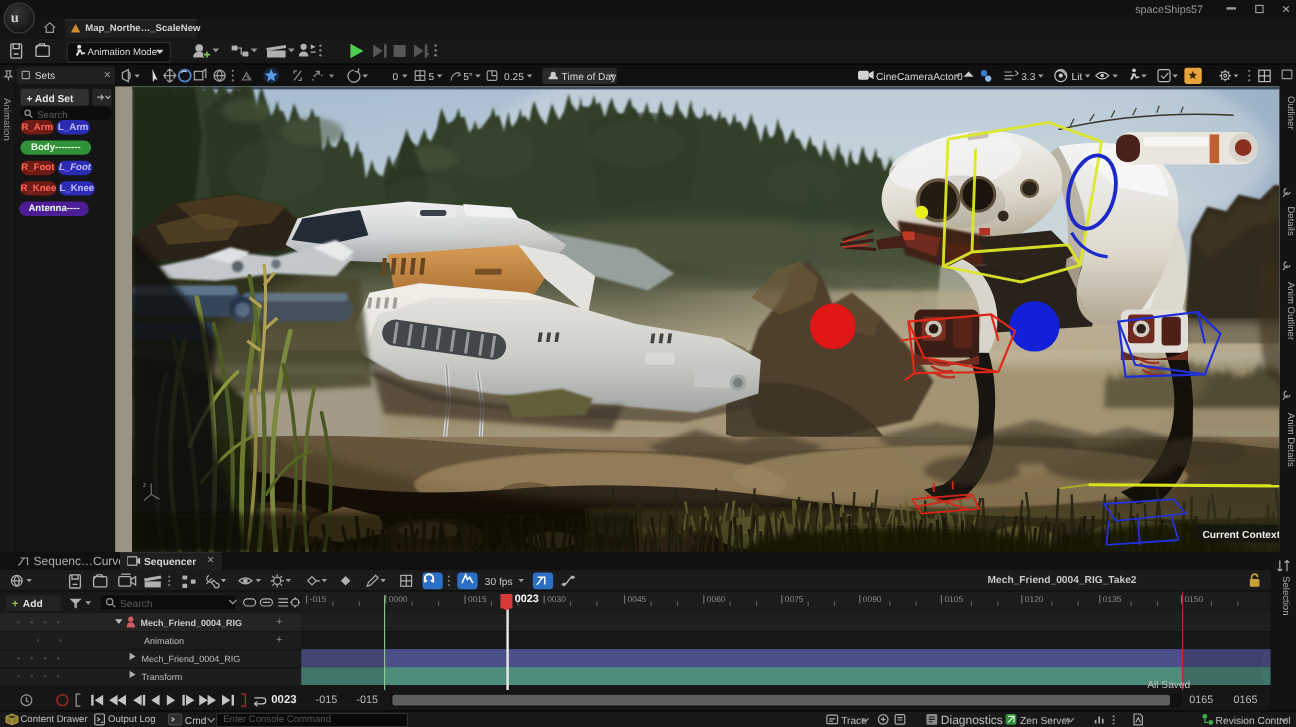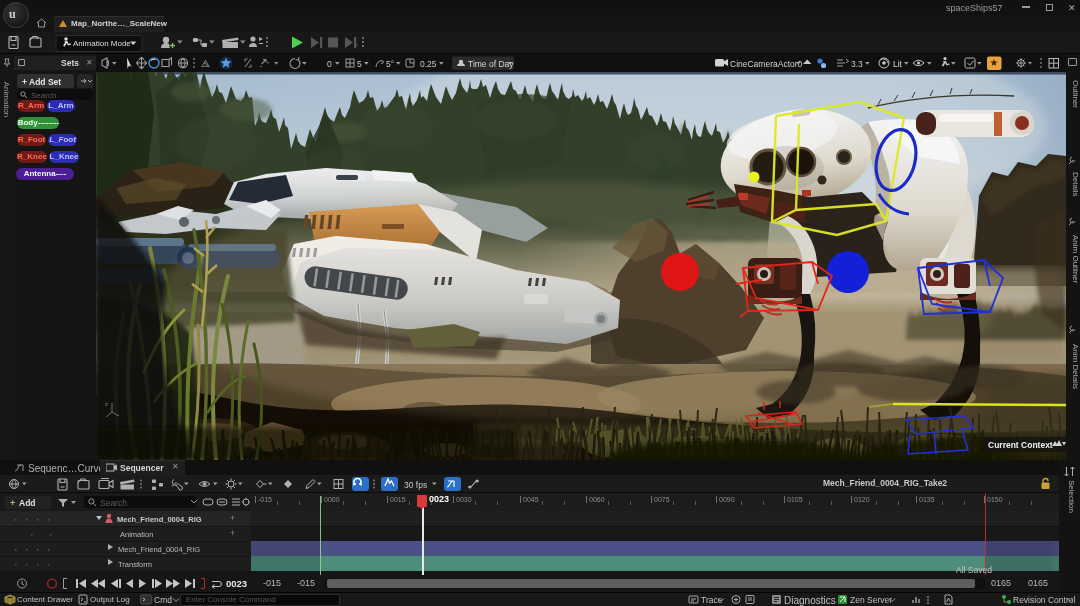--- a/index.html
+++ b/index.html
@@ -84,38 +84,38 @@
 
 <div class="a" style="left:0;top:54px;width:13px;height:406px;background:#161616;"></div>
 <svg class="a" style="left:2px;top:58px;" width="10" height="10" viewBox="0 0 10 10">
       <path d="M3 1h4l-1 3 2 2H2l2-2zM5 6v3" stroke="#9a9a9a" stroke-width="1" fill="none"></path>
     </svg>
 <div class="a" style="left:-19px;top:95px;width:50px;transform:rotate(90deg);color:#9a9a9a;font-size:8px;text-align:center;">Animation</div>
 
 <div class="a" style="left:13px;top:54px;width:83px;height:406px;background:#151515;"></div>
 <div class="a" style="left:14px;top:56px;width:82px;height:14px;background:#202020;"></div>
 <div class="a" style="left:18px;top:59px;width:7px;height:7px;border:1px solid #9a9a9a;border-radius:1px;"></div>
-<div class="a" style="left:29px;top:58px;color:#d6d6d6;font-size:8.5px;font-weight:bold;margin-left:32px;">Sets</div>
+<div class="a" style="left:29px;top:58px;color:#d6d6d6;font-size:8.5px;font-weight:normal;">Sets</div>
 <div class="a" style="left:86px;top:58px;color:#9a9a9a;font-size:8px;">✕</div>
 <div class="a" style="left:17px;top:74px;width:57px;height:14px;background:#303030;border-radius:2px;"></div>
 <div class="a" style="left:22px;top:77px;color:#e6e6e6;font-size:8.5px;font-weight:bold;">+ Add Set</div>
 <div class="a" style="left:77px;top:74px;width:16px;height:14px;background:#262626;border-radius:2px;"></div>
 <svg class="a" style="left:79px;top:77px;" width="13" height="9" viewBox="0 0 13 9">
       <path d="M2 4h5M5 2l2 2-2 2" stroke="#b0b0b0" stroke-width="1" fill="none"></path>
       <path d="M9 3l2 2 2-2" stroke="#b0b0b0" stroke-width="1" fill="none"></path>
     </svg>
 <div class="a" style="left:17px;top:89px;width:76px;height:11px;background:#0c0c0c;border-radius:5px;"></div>
 <svg class="a" style="left:20px;top:91px;" width="8" height="8" viewBox="0 0 8 8">
       <circle cx="3" cy="3" r="2.2" stroke="#999" fill="none"></circle>
       <path d="M4.6 4.6L7 7" stroke="#999"></path>
     </svg>
 <div class="a" style="left:31px;top:91px;color:#5e5e5e;font-size:8px;">Search</div>
 <div class="a" style="left:17px;top:100px;width:28px;height:12px;border-radius:6px;background:#6e1b15;color:#ff6a5a;font-size:8px;font-weight:bold;text-align:center;line-height:12px;">R_Arm</div>
 <div class="a" style="left:47px;top:100px;width:28px;height:12px;border-radius:6px;background:#2b2bb4;color:#c0c0ff;font-size:8px;font-weight:bold;text-align:center;line-height:12px;">L_Arm</div>
-<div class="a" style="left:17px;top:117px;width:42px;height:12px;border-radius:6px;background:#2f9138;color:#eaffea;font-size:8px;font-weight:bold;text-align:right;line-height:12px;">Body--------</div>
+<div class="a" style="left:17px;top:117px;width:59px;height:12px;border-radius:6px;background:#2f9138;color:#eaffea;font-size:8px;font-weight:bold;text-align:center;line-height:12px;">Body--------</div>
 <div class="a" style="left:17px;top:134px;width:29px;height:12px;border-radius:6px;background:#6e1b15;color:#ff6a5a;font-size:8px;font-weight:bold;text-align:center;line-height:12px;">R_Foot</div>
 <div class="a" style="left:48px;top:134px;width:29px;height:12px;border-radius:6px;background:#2b2bb4;color:#c0c0ff;font-size:8px;font-weight:bold;text-align:center;line-height:12px;font-style:italic;">L_Foot</div>
 <div class="a" style="left:17px;top:151px;width:30px;height:12px;border-radius:6px;background:#6e1b15;color:#ff6a5a;font-size:8px;font-weight:bold;text-align:center;line-height:12px;">R_Knee</div>
 <div class="a" style="left:49px;top:151px;width:30px;height:12px;border-radius:6px;background:#2b2bb4;color:#c0c0ff;font-size:8px;font-weight:bold;text-align:center;line-height:12px;">L_Knee</div>
 <div class="a" style="left:16px;top:168px;width:58px;height:12px;border-radius:6px;background:#4c1d95;color:#eaffea;font-size:8px;font-weight:bold;text-align:center;line-height:12px;">Antenna----</div>
 
 <div class="a" style="left:1066px;top:54px;width:14px;height:406px;background:#131313;"></div>
 <div class="a" style="left:1068px;top:58px;width:9px;height:8px;border:1px solid #9a9a9a;border-radius:1px;"></div>
 <svg class="a" style="left:1068px;top:156px;" width="9" height="9" viewBox="0 0 9 9">
       <path d="M1 8l4-4M4 1a2.5 2.5 0 103 3" stroke="#9a9a9a" fill="none"></path>
@@ -234,21 +234,21 @@
   <path d="M932 8l2 2.6 2-2.6" fill="#9e9e9e"></path>
   <circle cx="945" cy="5" r="0.9" fill="#808080"></circle>
       <circle cx="945" cy="9" r="0.9" fill="#808080"></circle>
       <circle cx="945" cy="13" r="0.9" fill="#808080"></circle>
   <g stroke="#b8b8b8" fill="none">
         <rect x="953" y="4.5" width="9.5" height="9.5"></rect>
         <path d="M957.7 4.5v9.5M953 9.2h9.5"></path>
       </g>
 </svg>
 
-<div class="a" id="scene" style="left:96px;top:72px;width:970px;height:388px;background:#9a9484;overflow:hidden;"><svg width="970" height="388" viewBox="0 0 970 388">
+<div class="a" id="scene" style="left:96px;top:72px;width:970px;height:388px;background:#9a9484;overflow:hidden;padding-left:14px;"><svg width="970" height="388" viewBox="0 0 970 388">
 <defs>
 <linearGradient id="skyg" x1="0" y1="0" x2="0" y2="1">
  <stop offset="0" stop-color="#aabfd2"></stop>
             <stop offset="0.4" stop-color="#bfcdd8"></stop>
  <stop offset="0.75" stop-color="#ccd2d2"></stop>
             <stop offset="1" stop-color="#cfc9ba"></stop>
 </linearGradient>
 <linearGradient id="skyg2" x1="0" y1="0" x2="1" y2="0">
  <stop offset="0" stop-color="#9db4c8" stop-opacity="0.4"></stop>
             <stop offset="0.3" stop-color="#9db4c8" stop-opacity="0"></stop>

